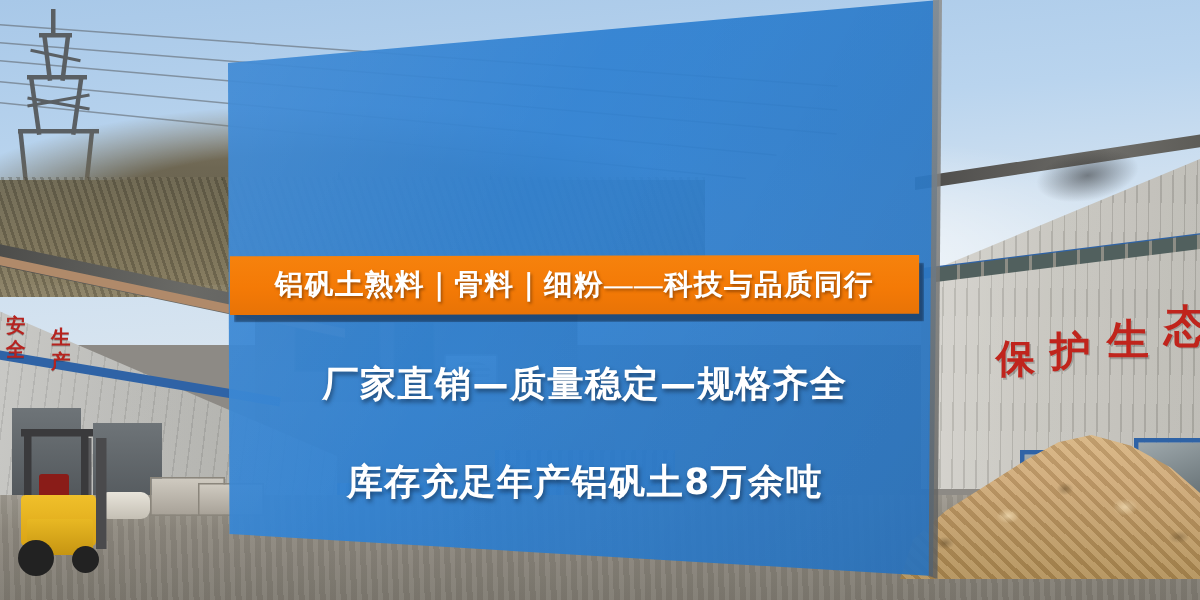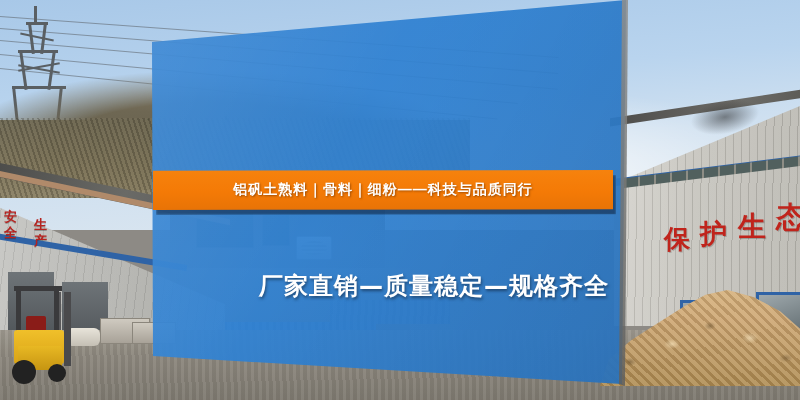--- a/index.html
+++ b/index.html
@@ -173,31 +173,31 @@
 
   .ribbon-wrap{position:absolute;left:1px;top:144px;width:462px;height:43px;}
   .ribbon-shadow{position:absolute;left:3px;top:5px;width:460px;height:40px;
       background:rgba(12,30,55,.55);filter:blur(1px);
       clip-path:polygon(0% 2%,100% 0%,100% 98%,0% 100%);}
   .ribbon{position:absolute;left:0;top:0;width:460px;height:40px;
       background:linear-gradient(180deg,#f6820d 0%,#f47a06 55%,#e87306 100%);
       clip-path:polygon(0% 2%,100% 0%,100% 98%,0% 100%);
       display:flex;align-items:center;justify-content:center;}
   .ribbon-text{
-      font-family:Liberation Sans, sans-serif;
-      font-size:14px;font-weight:700;color:#ffffff;letter-spacing:1px;
+      font-family:Liberation Serif, serif;
+      font-size:19px;font-weight:700;color:#ffffff;letter-spacing:1px;
       text-shadow:1px 1px 2px rgba(90,40,0,.55);white-space:nowrap;}
 
   .sub{
     position:absolute;left:0;width:476px;text-align:center;
     font-family:"DejaVu Sans",sans-serif;
     font-size:24px;font-weight:700;color:#ffffff;letter-spacing:1px;
     text-shadow:1px 2px 3px rgba(15,35,60,.6);white-space:nowrap;
   }
-  .sub1{top:244px;padding-left:44px;}
+  .sub1{top:214px;}
   .sub2{top:279px;}
 </style>
 </head>
 <body>
 
 <div id="stage">
 
   <div class="bg">
 
     <div class="sky"></div>
@@ -316,15 +316,16 @@
 
     <div class="ribbon-wrap">
       <div class="ribbon-shadow"></div>
       <div class="ribbon">
         <span class="ribbon-text">铝矾土熟料｜骨料｜细粉——科技与品质同行</span>
       </div>
     </div>
 
     <div class="sub sub1">厂家直销—质量稳定—规格齐全</div>
 
+    <div class="sub sub2">库存充足年产铝矾土8万余吨</div>
   </div>
 
 </div>
 
 </body></html>

